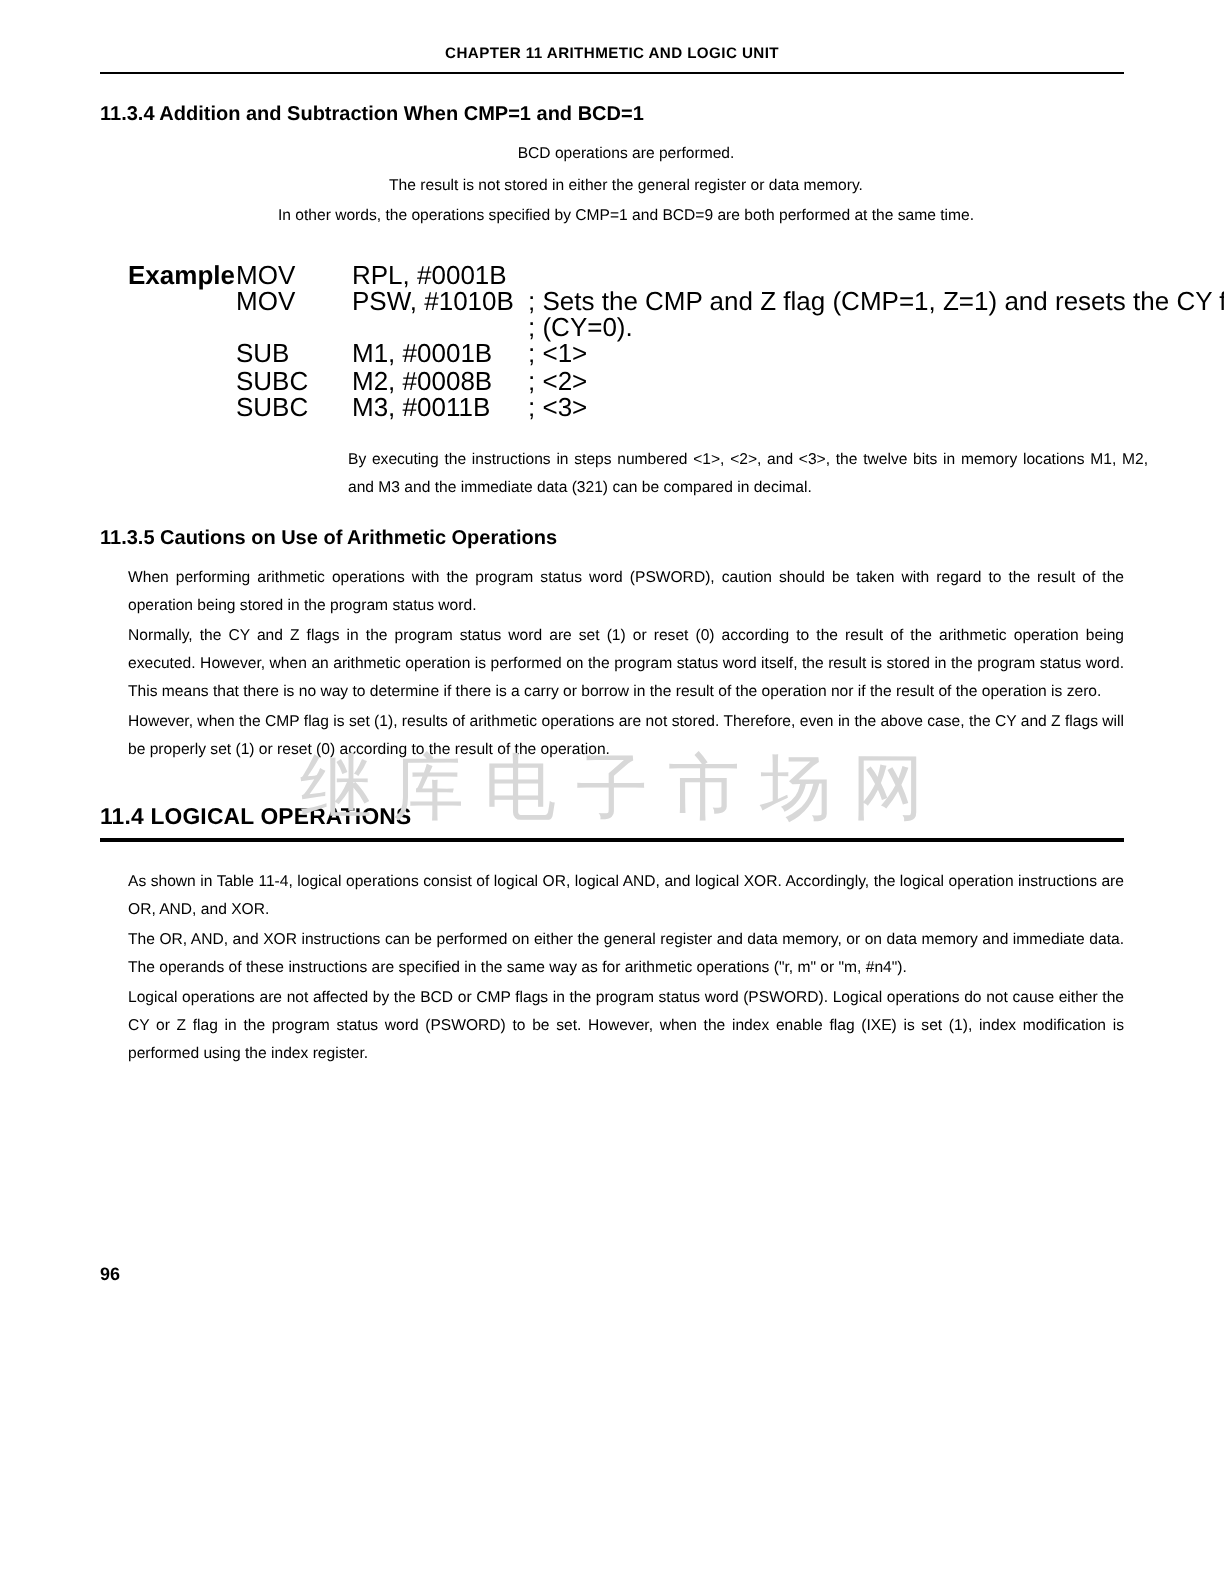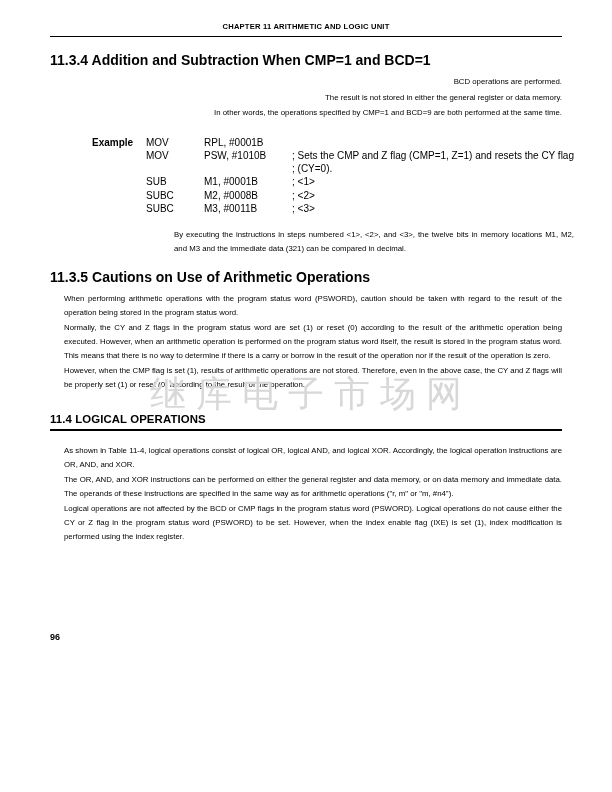--- a/index.html
+++ b/index.html
@@ -44,48 +44,47 @@
     background: #000000;
   }
   
   .content {
     position: absolute;
     top: 52px;
     left: 50px;
     width: 512px;
   }
   .sec-head {
-    font-size: 14px;
+    font-size: 10px;
     font-weight: bold;
     margin-top: 14px;
     margin-bottom: 7px;
   }
   .sec-head.first { margin-top: 0; }
 
   .para {
     font-size: 7.8px;
     line-height: 13.6px;
     margin: 0 0 2px 0;
-    text-align: right;
+    text-align: center;
   }
   .para.indent-1 { margin-left: 14px; }
   .para.just { text-align: justify; }
 
   
   .example {
     margin-top: 16px;
     margin-left: 14px;
     position: relative;
   }
   .ex-row {
     display: flex;
-    font-size: 10px;
+    font-size: 13px;
     line-height: 13.2px;
     white-space: nowrap;
-    margin-left: 28px;
   }
   .ex-label {
     width: 54px;
     font-weight: bold;
     flex: 0 0 54px;
   }
   .ex-mnem {
     width: 58px;
     flex: 0 0 58px;
   }

